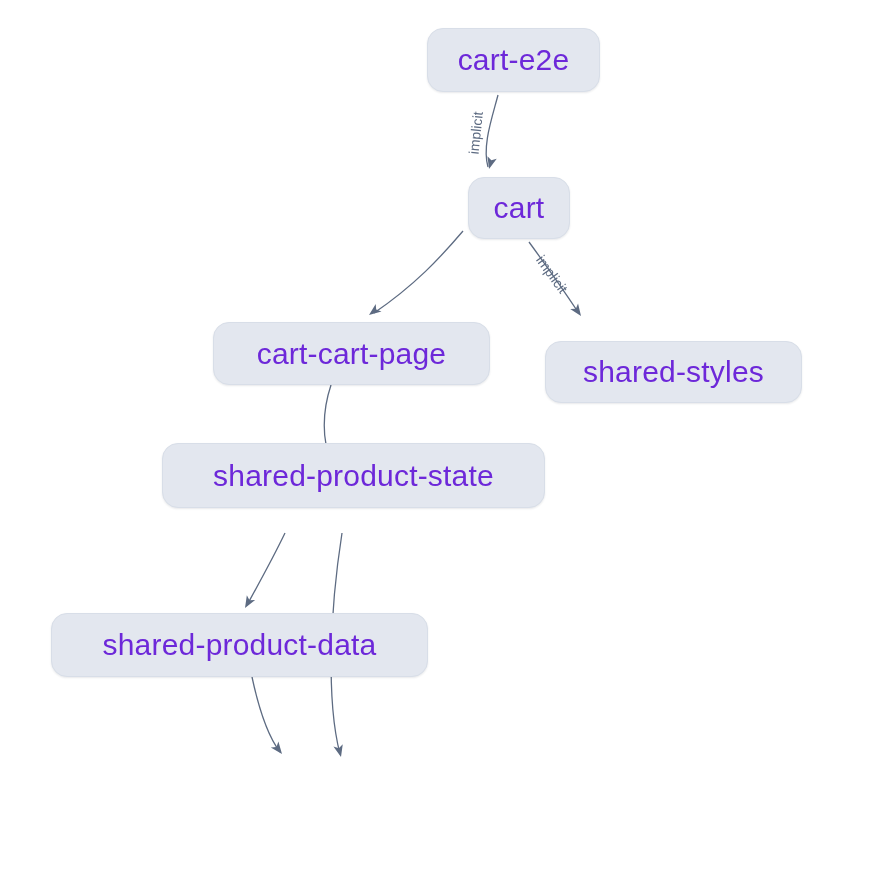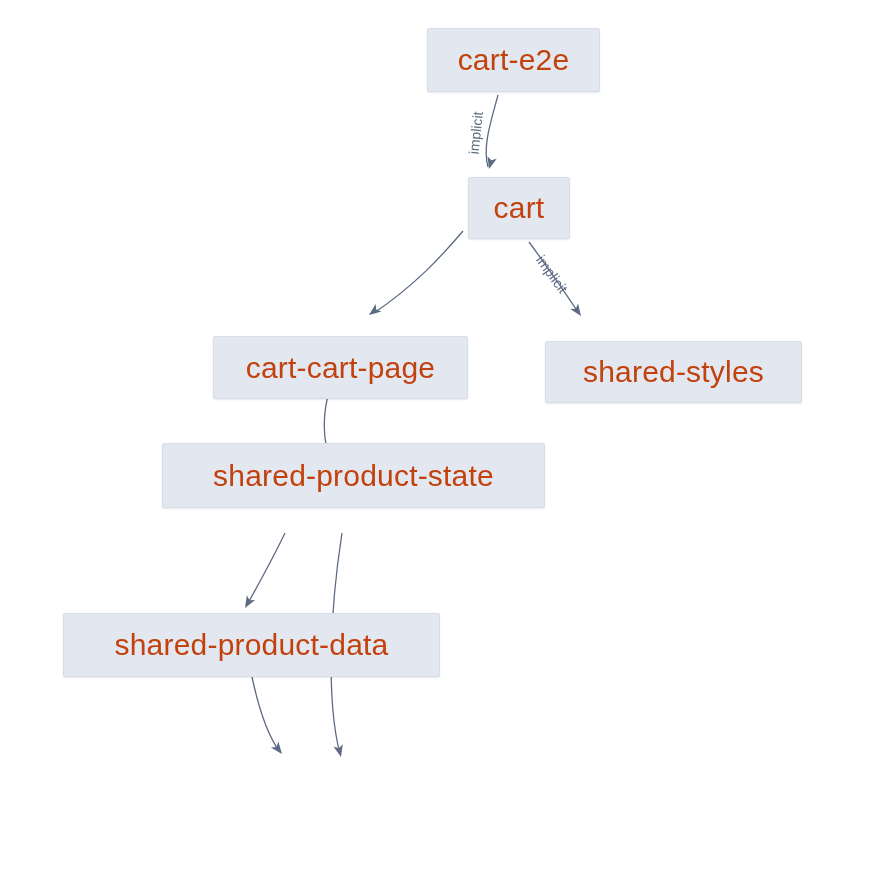--- a/index.html
+++ b/index.html
@@ -31,23 +31,23 @@
     font-size:14px;
     fill:#5d6b82;
     text-anchor:middle;
     dominant-baseline:middle;
   }
   .node{
     position:absolute;
     display:flex;align-items:center;justify-content:center;
     background:#e3e7ef;
     border:1px solid #d8dee8;
-    border-radius:2px;
+    border-radius:16px;
     box-shadow:0 1px 2px rgba(30,41,59,0.10);
-    color:#c2410c;
+    color:#6d28d9;
     font-size:30px;
     letter-spacing:0.2px;
     cursor:pointer;
     box-sizing:border-box;
     white-space:nowrap;
   }
 </style>
 </head>
 <body>
 
@@ -80,30 +80,30 @@
   </svg>
 
   <div class="node" style="left:427px;top:28px;width:173px;height:64px">
     <span>cart-e2e</span>
   </div>
 
   <div class="node" style="left:468px;top:177px;width:102px;height:62px">
     <span>cart</span>
   </div>
 
-  <div class="node" style="left:213px;top:336px;width:255px;height:63px">
+  <div class="node" style="left:213px;top:322px;width:277px;height:63px">
     <span>cart-cart-page</span>
   </div>
 
   <div class="node" style="left:545px;top:341px;width:257px;height:62px">
     <span>shared-styles</span>
   </div>
 
   <div class="node" style="left:162px;top:443px;width:383px;height:65px">
     <span>shared-product-state</span>
   </div>
 
-  <div class="node" style="left:63px;top:613px;width:377px;height:64px">
+  <div class="node" style="left:51px;top:613px;width:377px;height:64px">
     <span>shared-product-data</span>
   </div>
 
 
 </div>
 
 </body></html>

